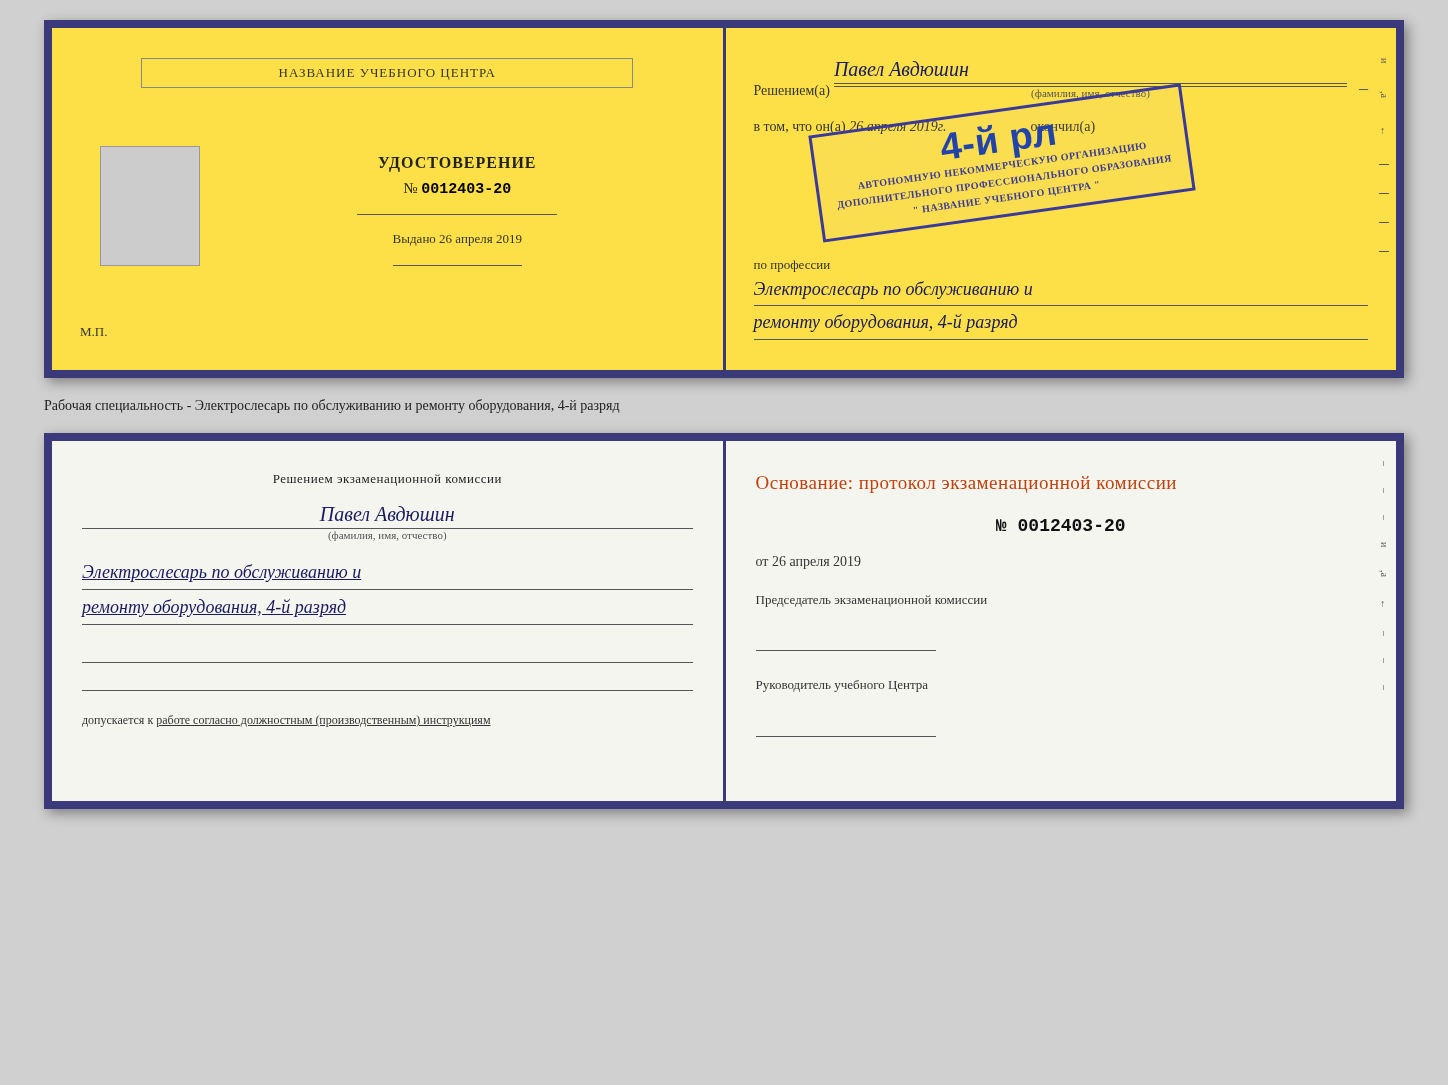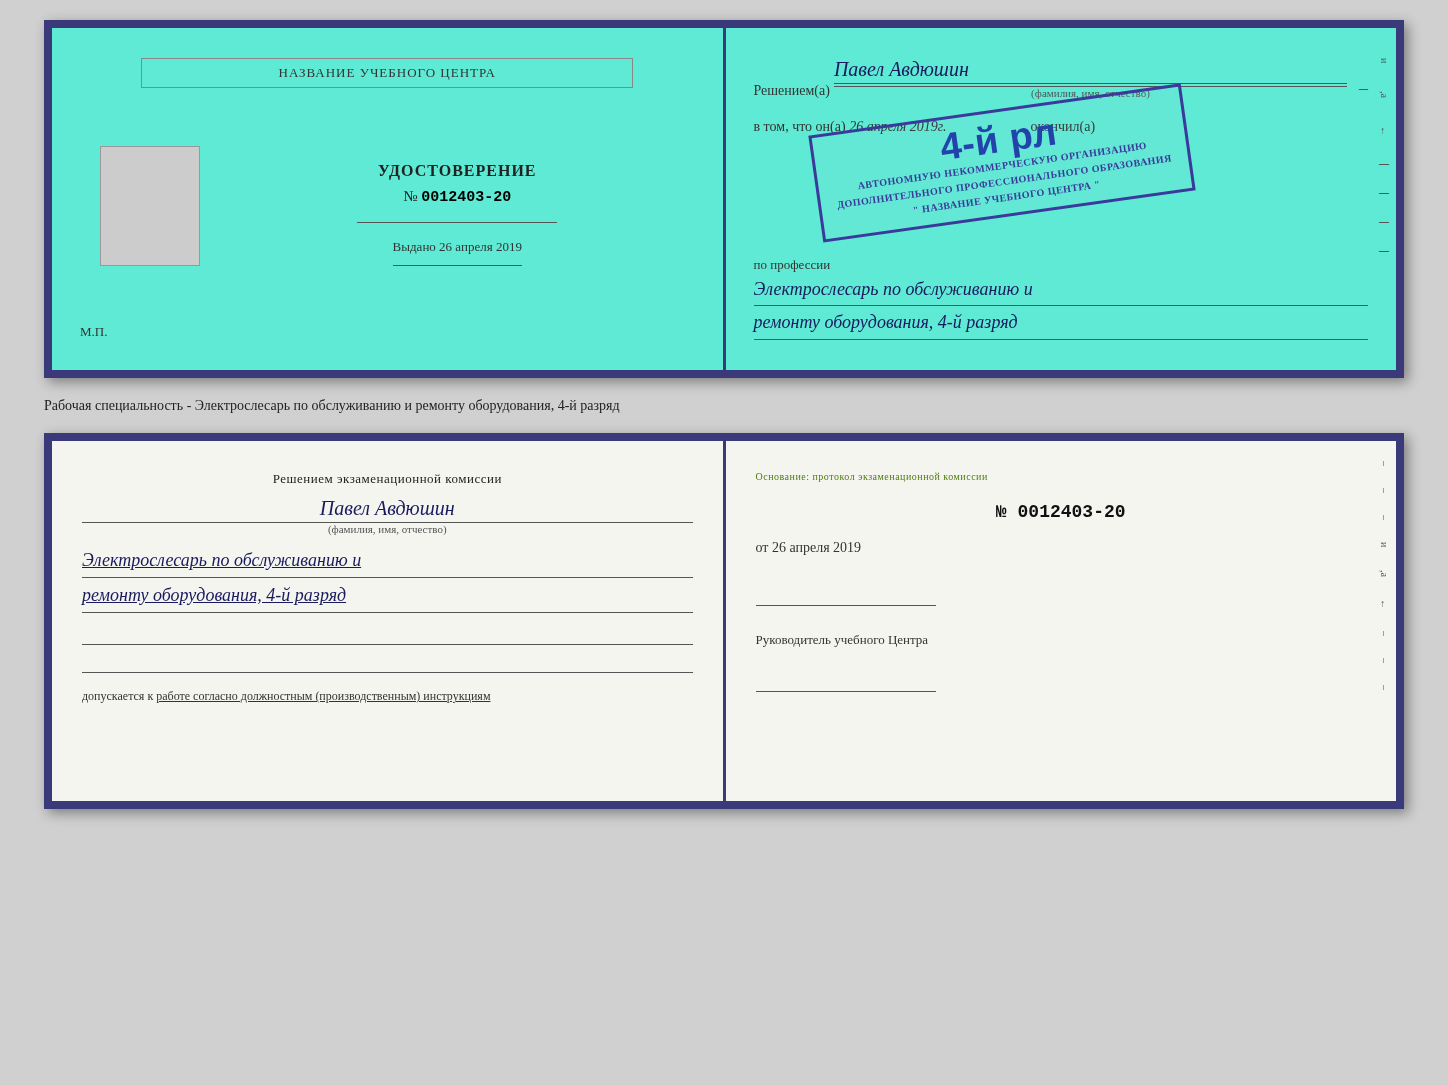--- a/index.html
+++ b/index.html
@@ -13,21 +13,21 @@
       align-items: center;
       padding: 20px;
       gap: 18px;
     }
 
     
     .document-spread {
       display: flex;
       width: 1360px;
       border: 8px solid #3a3a7a;
-      background: #5eead4;
+      background: #fde047;
       position: relative;
       box-shadow: 4px 4px 12px rgba(0,0,0,0.4);
     }
 
     .page-left, .page-right {
       flex: 1;
       padding: 30px 28px;
       position: relative;
       min-height: 340px;
     }
@@ -92,21 +92,21 @@
     .cert-number-value {
       font-family: 'Courier New', monospace;
       font-weight: bold;
       color: #000;
     }
 
     .doc1-issued-line {
       font-size: 13px;
       color: #333;
       border-bottom: 1px solid #555;
-      padding-bottom: 10px;
+      padding-bottom: 18px;
     }
 
     .doc1-mp {
       font-size: 13px;
       color: #333;
       align-self: flex-start;
       margin-top: 10px;
     }
 
     
@@ -229,21 +229,21 @@
     .page2-left, .page2-right {
       flex: 1;
       padding: 28px 30px;
       min-height: 360px;
     }
 
     .page2-left {
       border-right: 3px solid #3a3a7a;
       display: flex;
       flex-direction: column;
-      gap: 8px;
+      gap: 14px;
     }
 
     .page2-right {
       display: flex;
       flex-direction: column;
       gap: 12px;
     }
 
     .page2-decision {
       font-size: 13px;
@@ -303,22 +303,22 @@
       color: #333;
       margin-top: 8px;
     }
 
     .page2-work-italic {
       text-decoration: underline;
     }
 
     
     .page2-right-title {
-      font-size: 10px;
-      color: #4d7c0f;
+      font-size: 19px;
+      color: #c2410c;
       letter-spacing: 0.5px;
       line-height: 1.5;
     }
 
     .page2-protocol-number {
       font-size: 18px;
       font-weight: bold;
       font-family: 'Courier New', monospace;
       color: #111;
       text-align: center;
@@ -490,20 +490,23 @@
     <div class="page2-protocol-number">
       <span>№</span>
       <span>0012403-20</span>
     </div>
 
     <div class="page2-from-date">
       <span>от</span>
       <span>26 апреля 2019</span>
     </div>
 
+    <div class="page2-chairman">
+      <span>Председатель экзаменационной комиссии</span>
+    </div>
     <div class="page2-sign-line"></div>
 
     <div class="page2-head">
       <span>Руководитель учебного Центра</span>
     </div>
     <div class="page2-sign-line"></div>
 
     <div class="right-edge-marks-2" style="position:absolute;right:6px;top:20px;display:flex;flex-direction:column;gap:22px;">
       <span style="font-size:10px;color:#555;writing-mode:vertical-rl;">–</span>
       <span style="font-size:10px;color:#555;writing-mode:vertical-rl;">–</span>

